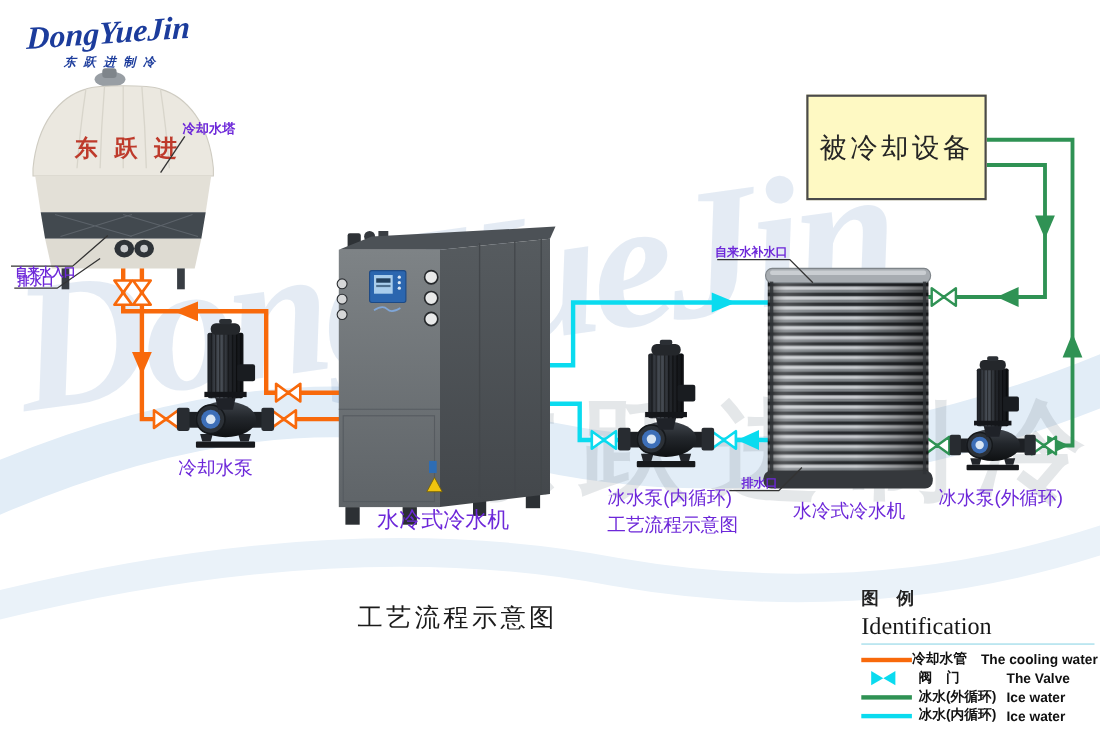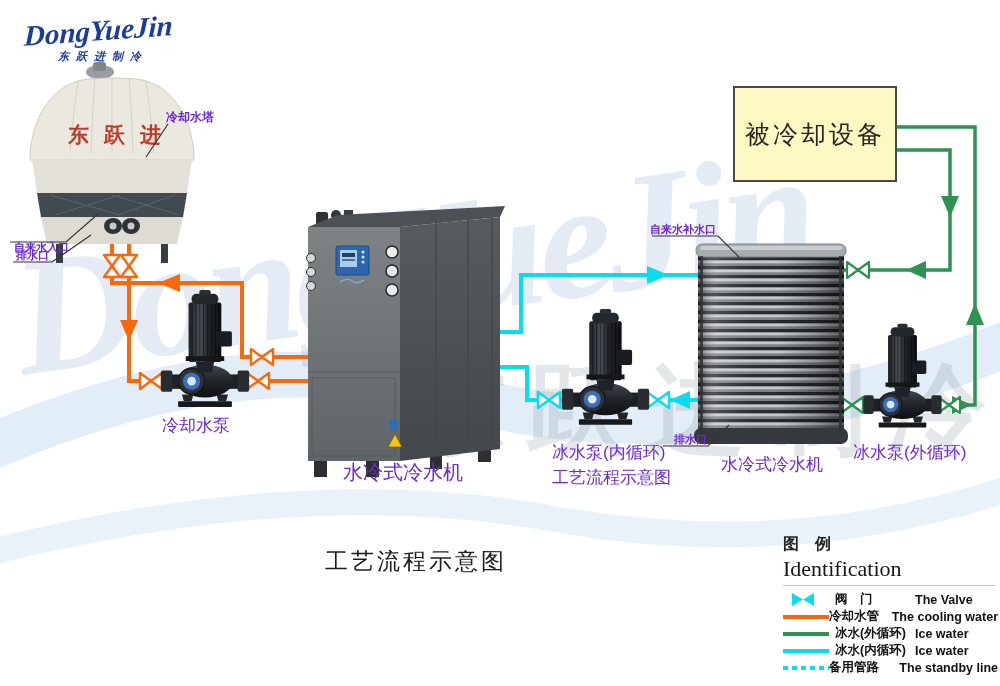--- a/index.html
+++ b/index.html
@@ -264,55 +264,48 @@
 
   <div class="abs title-cn">工艺流程示意图</div>
 
   <div class="abs legend">
     <div class="lg-cn-title">图 例</div>
     <div class="lg-en-title">Identification</div>
     <div class="lg-rule"></div>
 
     <div class="lg-row">
       <span class="lg-sw">
+          <span class="lg-line sw-orange"></span>
+        </span>
+      <span class="lg-cn">冷却水管</span>
+      <span class="lg-en">The cooling water</span>
+    </div>
+
+    <div class="lg-row">
+      <span class="lg-sw">
         <svg width="24" height="15" style="margin-left:8px;">
           <polygon points="1,1 1,14 12,7.5" class="ac"></polygon>
             <polygon points="23,1 23,14 12,7.5" class="ac"></polygon>
         </svg>
       </span>
       <span class="lg-cn">阀　门</span>
       <span class="lg-en">The Valve</span>
     </div>
 
     <div class="lg-row">
       <span class="lg-sw">
-          <span class="lg-line sw-orange"></span>
-        </span>
-      <span class="lg-cn">冷却水管</span>
-      <span class="lg-en">The cooling water</span>
-    </div>
-
-    <div class="lg-row">
-      <span class="lg-sw">
           <span class="lg-line sw-green"></span>
         </span>
       <span class="lg-cn">冰水(外循环)</span>
       <span class="lg-en">Ice water</span>
     </div>
 
     <div class="lg-row">
       <span class="lg-sw">
           <span class="lg-line sw-cyan"></span>
         </span>
       <span class="lg-cn">冰水(内循环)</span>
       <span class="lg-en">Ice water</span>
     </div>
 
-    <div class="lg-row">
-      <span class="lg-sw">
-          <span class="lg-line sw-dashed"></span>
-        </span>
-      <span class="lg-cn">备用管路</span>
-      <span class="lg-en">The standby line</span>
-    </div>
   </div>
 
 </div>
 
 </body></html>

